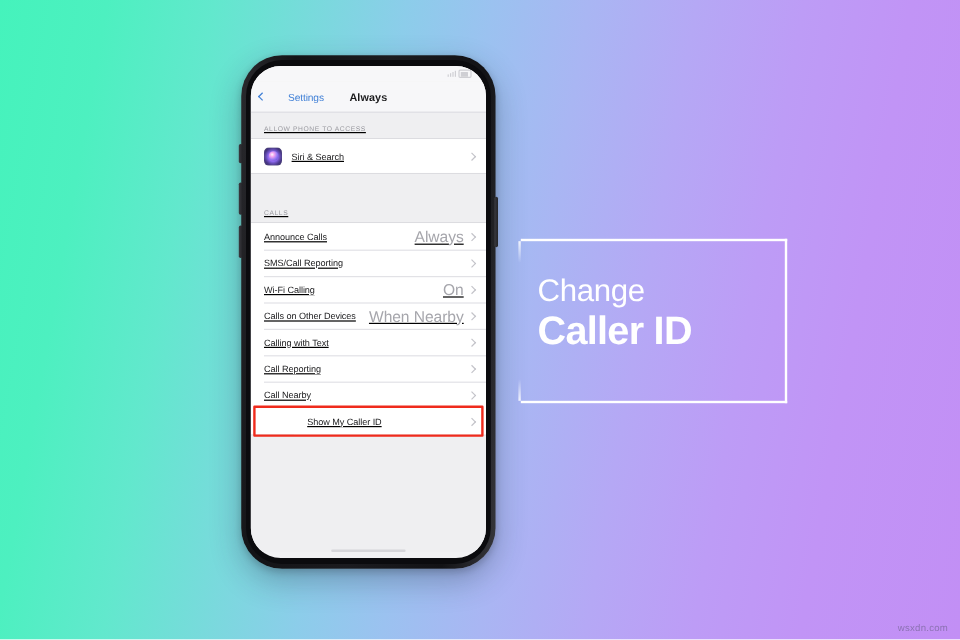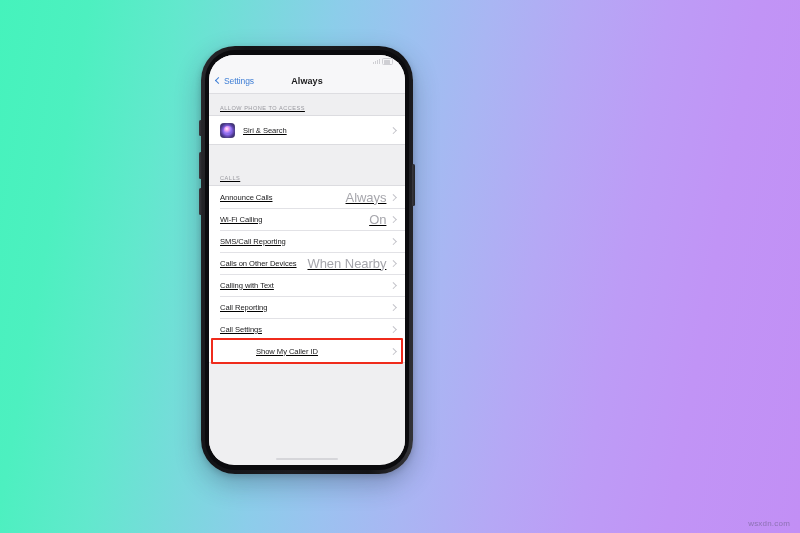--- a/index.html
+++ b/index.html
@@ -117,21 +117,21 @@
     position: relative;
     height: 25px;
     background: #f7f7f9;
     border-bottom: .5px solid #dddde1;
     display: flex;
     align-items: center;
   }
   .nav-back {
     display: flex;
     align-items: center;
-    gap: 2px;
+    gap: 18px;
     margin-left: 7px;
     color: #3f7fd6;
     font-size: 8.5px;
     letter-spacing: -.1px;
     cursor: pointer;
   }
   .chev-back {
     display: inline-block;
     width: 4px; height: 4px;
     border-left: 1.4px solid #3f7fd6;
@@ -368,67 +368,74 @@
         <div class="group-header">CALLS</div>
         <div class="group">
 
           <div class="row">
             <span class="row-label">Announce Calls</span>
             <span class="row-value">Always</span>
             <span class="chev"></span>
           </div>
 
           <div class="row">
+            <span class="row-label">SMS/Call Reporting</span>
+            <span class="row-value"></span>
+            <span class="chev"></span>
+          </div>
+
+          <div class="row">
             <span class="row-label">Wi-Fi Calling</span>
             <span class="row-value">On</span>
             <span class="chev"></span>
           </div>
 
           <div class="row">
-            <span class="row-label">SMS/Call Reporting</span>
-            <span class="row-value"></span>
-            <span class="chev"></span>
-          </div>
-
-          <div class="row">
             <span class="row-label">Calls on Other Devices</span>
             <span class="row-value">When Nearby</span>
             <span class="chev"></span>
           </div>
 
           <div class="row">
             <span class="row-label">Calling with Text</span>
             <span class="row-value"></span>
             <span class="chev"></span>
           </div>
 
           <div class="row">
             <span class="row-label">Call Reporting</span>
             <span class="row-value"></span>
             <span class="chev"></span>
           </div>
 
           <div class="row">
-            <span class="row-label">Call Settings</span>
+            <span class="row-label">Call Nearby</span>
             <span class="row-value"></span>
             <span class="chev"></span>
           </div>
 
           <div class="highlight-wrap">
             <div class="row">
               <span class="row-label">Show My Caller ID</span>
               <span class="row-value"></span>
               <span class="chev"></span>
             </div>
             <div class="highlight-box"></div>
           </div>
 
         </div>
       </div>
 
       <div class="home-bar"></div>
     </div>
   </div>
 
+  <div class="callout">
+    <div class="callout-frame"></div>
+    <div class="callout-text">
+      <div class="callout-line1">Change</div>
+      <div class="callout-line2">Caller ID</div>
+    </div>
+  </div>
 
   <div class="watermark">wsxdn.com</div>
 
 </div>
 
 </body></html>

